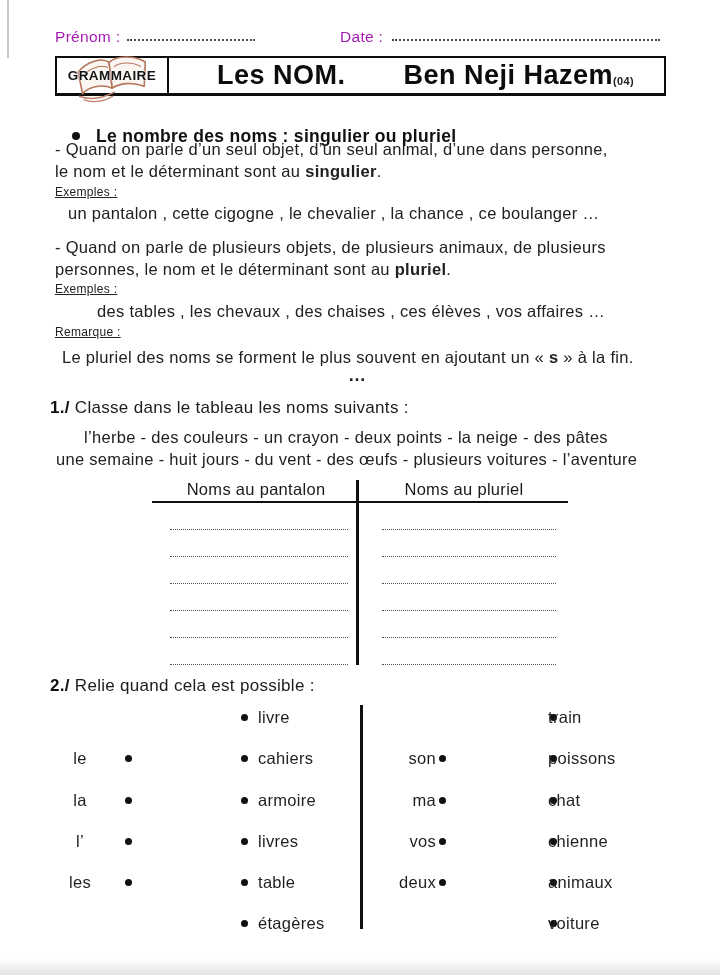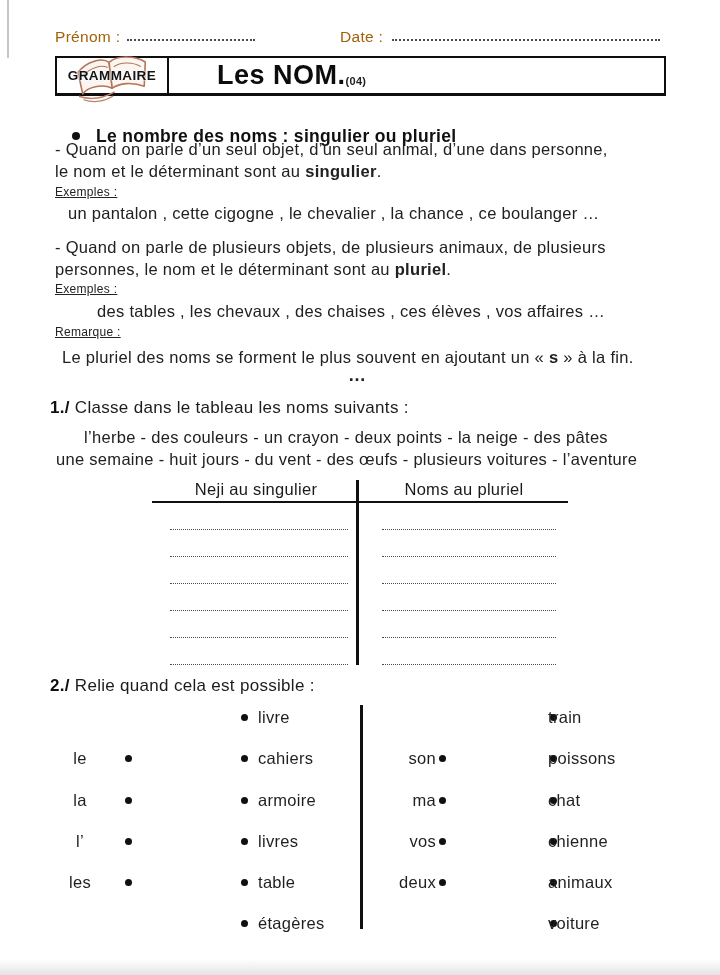--- a/index.html
+++ b/index.html
@@ -12,21 +12,21 @@
     color:#1e1e1e;
     overflow:hidden;
     letter-spacing:0.3px;
   }
   
   .edge-left { position:absolute; left:7px; top:0; width:2px; height:58px; background:#c6c6c6; }
   .bottom-shade { position:absolute; left:0; bottom:0; width:100%; height:16px;
     background:linear-gradient(#ffffff, #e4e4e4); }
 
   
-  .hdr-label { position:absolute; font-size:15.5px; color:#a16207; }
+  .hdr-label { position:absolute; font-size:15.5px; color:#a21caf; }
   .leader { position:absolute; border-bottom:2px dotted #4a4a4a; height:17px; }
 
   
   .title-box {
     position:absolute; left:55px; top:56px; width:611px; height:40px;
     border:2.5px solid #0e0e0e; border-bottom-width:3.5px;
     display:flex;
   }
   .stamp-cell { position:relative; width:112px; border-right:2.5px solid #0e0e0e; flex:none; }
   .stamp-cell svg { position:absolute; left:2px; top:-6px; width:108px; height:52px; }
@@ -96,20 +96,21 @@
           <path d="M24,20 C33,13 44,11 50,15" fill="none" stroke-width="1"></path>
           <path d="M56,15 C63,11 75,12 83,18" fill="none" stroke-width="1"></path>
           <path d="M18,40 C30,46 44,44 54,40" fill="none" stroke="#c2826a" stroke-width="1.4"></path>
           <path d="M22,44 C32,49 44,48 52,44" fill="none" stroke="#c2826a" stroke-width="1.2"></path>
         </g>
       </svg>
       <span class="stamp-text">GRAMMAIRE</span>
     </div>
     <div class="title-cell">
       <span class="lesson-title">Les NOM.</span>
+      <span class="teacher">Ben Neji Hazem</span>
       <span class="teacher-suffix">(04)</span>
     </div>
   </div>
 
   <div class="abs" style="left:72px; top:126px;">
     <span class="h-bullet"></span><span class="lesson-heading">Le nombre des noms : singulier ou pluriel</span>
   </div>
 
   <div class="abs body-txt" style="left:55px; top:140px;">- Quand on parle d’un seul objet, d’un seul animal, d’une dans personne,</div>
   <div class="abs body-txt" style="left:55px; top:162px;"><span>le nom et le déterminant sont au </span><b>singulier</b><span>.</span></div>
@@ -124,21 +125,21 @@
   <div class="abs lbl-underline" style="left:55px; top:325px;">Remarque :</div>
   <div class="abs body-txt" style="left:62px; top:348px;"><span>Le pluriel des noms se forment le plus souvent en ajoutant un « </span><b>s</b><span> » à la fin.</span></div>
   <div class="abs ellipsis-mark" style="left:348px; top:365px;">…</div>
 
   <div class="abs ex-head" style="left:50px; top:398px;"><span class="ex-num">1./</span> <span>Classe dans le tableau les noms suivants :</span></div>
   <div class="abs body-txt" style="left:84px; top:428px;">l’herbe - des couleurs - un crayon -  deux points - la neige - des pâtes</div>
   <div class="abs body-txt" style="left:56px; top:450px;">une semaine - huit jours - du vent - des œufs - plusieurs voitures - l’aventure</div>
 
   <div class="cls-table">
     <div class="cls-headrow">
-      <div class="cls-headcell">Neji au singulier</div>
+      <div class="cls-headcell">Noms au pantalon</div>
       <div class="cls-headcell">Noms au pluriel</div>
     </div>
     <div class="cls-cols">
       <div class="cls-col cls-col-l">
         <div class="answer-line"></div>
         <div class="answer-line"></div>
         <div class="answer-line"></div>
         <div class="answer-line"></div>
         <div class="answer-line"></div>
         <div class="answer-line"></div>

